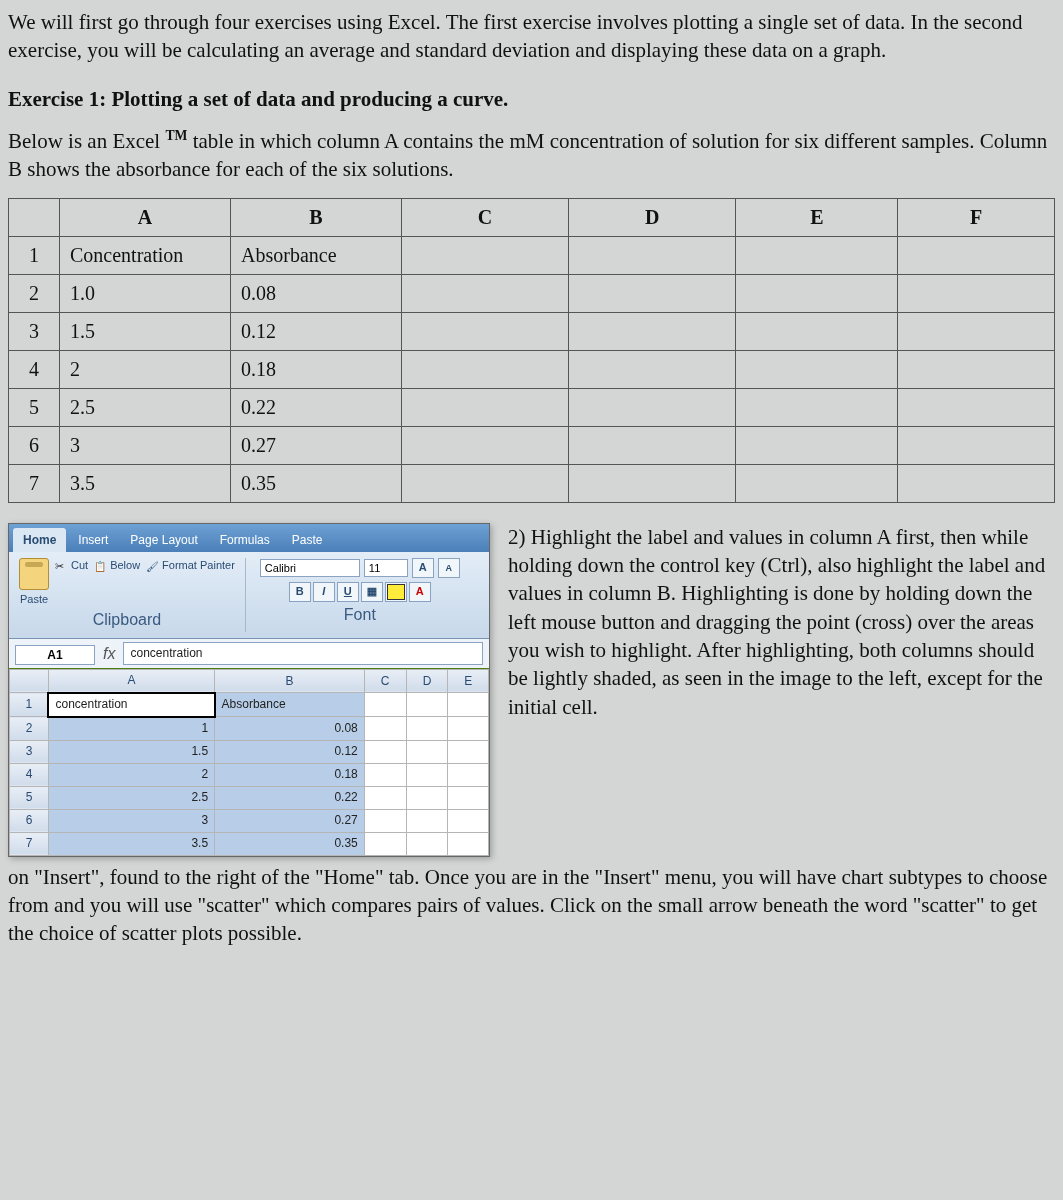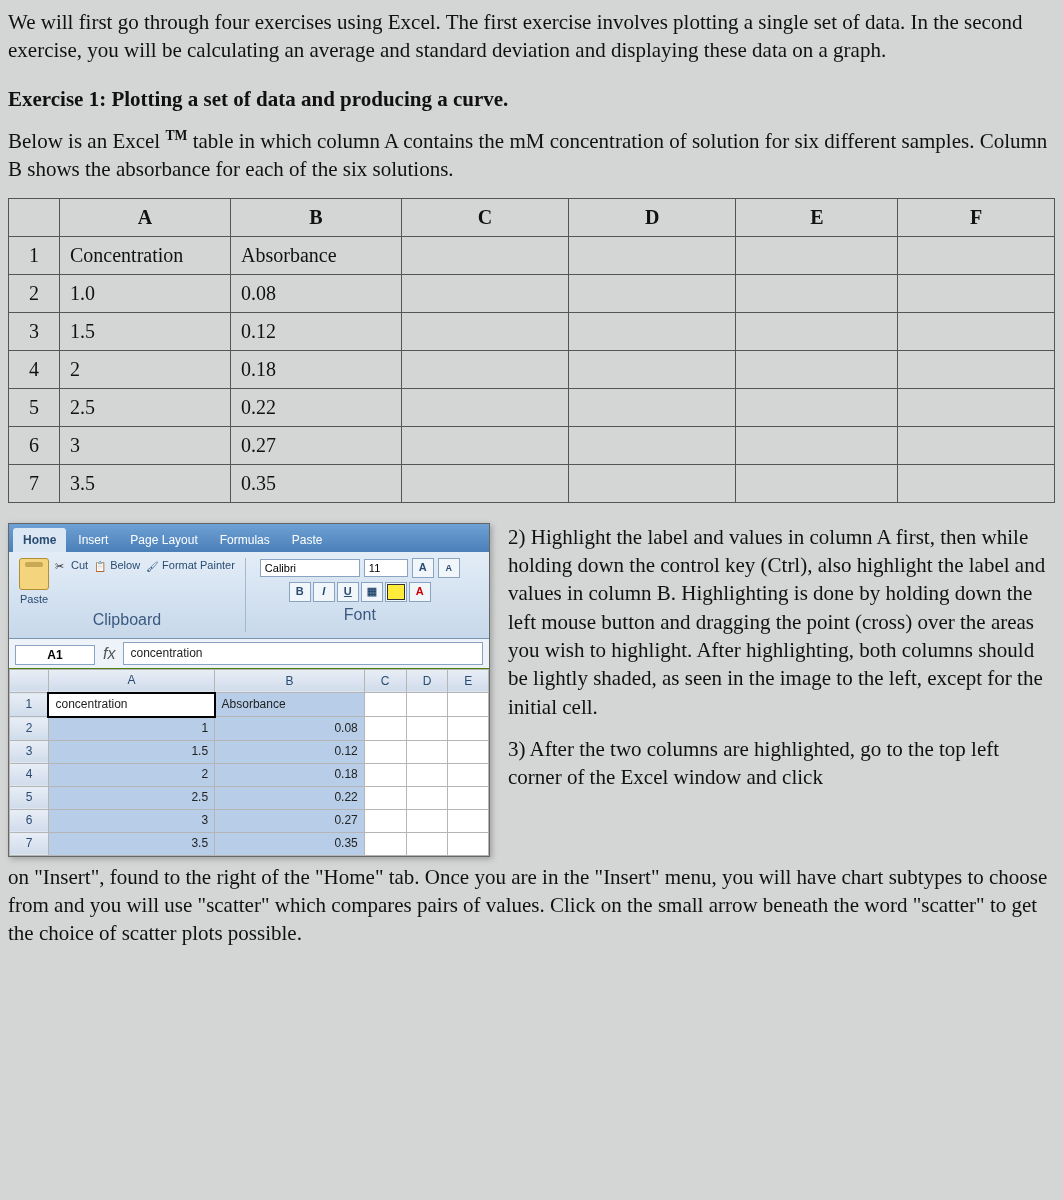--- a/index.html
+++ b/index.html
@@ -418,17 +418,16 @@
             <td></td>
             <td></td>
             <td></td>
           </tr>
         </tbody>
     </table>
   </div>
 
   <div class="instructions">
     <p class="para">2) Highlight the label and values in column A first, then while holding down the control key (Ctrl), also highlight the label and values in column B.  Highlighting is done by holding down the left mouse button and dragging the point (cross) over the areas you wish to highlight.  After highlighting, both columns should be lightly shaded, as seen in the image to the left, except for the initial cell.</p>
-    <p class="para" style="margin-bottom:0">3) After the two columns are highlighted, go to the top left corner of the Excel window and click</p>
   </div>
 </div>
 
 <p class="para cont-para">on "Insert", found to the right of the "Home" tab.  Once you are in the "Insert" menu, you will have chart subtypes to choose from and you will use "scatter" which compares pairs of values.  Click on the small arrow beneath the word "scatter" to get the choice of scatter plots possible.</p>
 
 </body></html>

